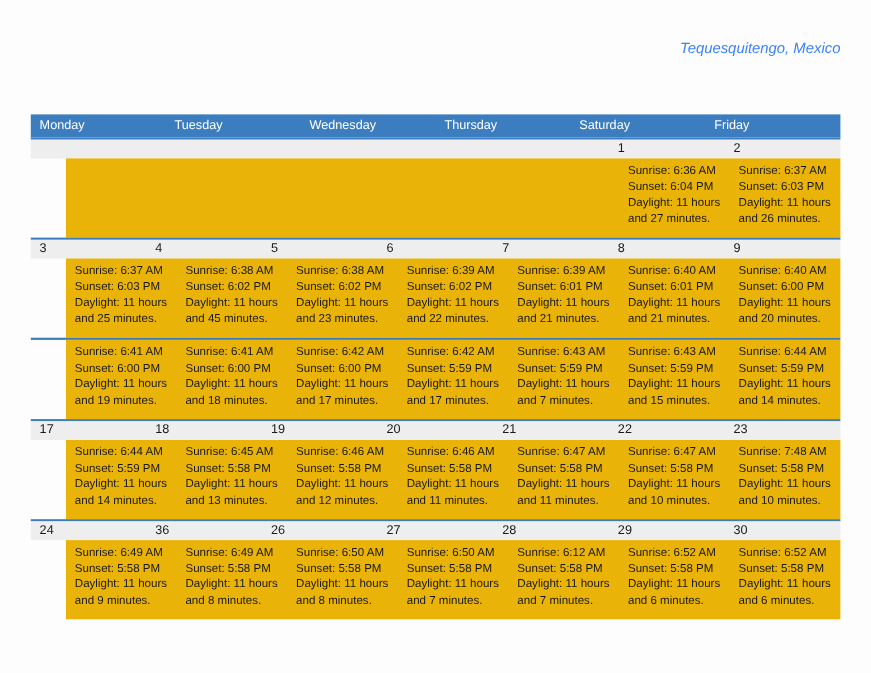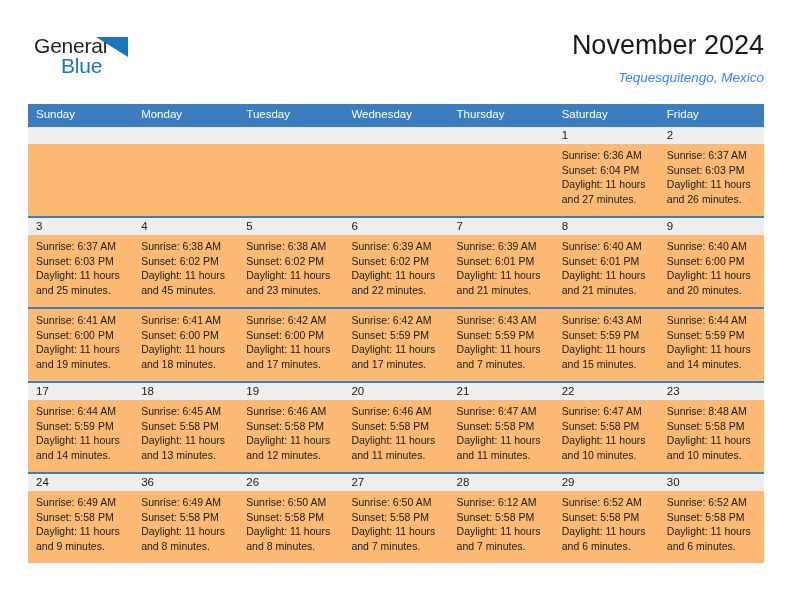--- a/index.html
+++ b/index.html
@@ -118,22 +118,23 @@
   .week:first-of-type {
     border-top: none;
   }
   .week-nums {
     display: flex;
     background: #eeeeee;
     height: 17px;
   }
   .week-body {
     display: flex;
-    background: #fdba74;
+    background: #eab308;
     height: 72px;
+    margin-left: 32px;
   }
   .num-cell {
     flex: 1 1 0;
     font-size: 11.5px;
     line-height: 17px;
     color: #1a1a1a;
     padding-left: 8px;
     box-sizing: border-box;
   }
   .body-cell {
@@ -154,37 +155,30 @@
   }
   .empty { }
 </style>
 </head>
 <body>
 
 <div class="page">
 
   <div class="header">
 
-    <div class="logo">
-      <span class="logo-general">General</span>
-      <span class="logo-triangle"></span>
-      <span class="logo-blue">Blue</span>
-    </div>
 
     <div class="title-block">
-      <div class="month-title">November 2024</div>
       <div class="location">Tequesquitengo, Mexico</div>
     </div>
 
   </div>
 
   <div class="calendar">
 
     <div class="dow-row">
-      <div class="dow-cell">Sunday</div>
       <div class="dow-cell">Monday</div>
       <div class="dow-cell">Tuesday</div>
       <div class="dow-cell">Wednesday</div>
       <div class="dow-cell">Thursday</div>
       <div class="dow-cell">Saturday</div>
       <div class="dow-cell">Friday</div>
     </div>
 
     <div class="week">
       <div class="week-nums">
@@ -361,21 +355,21 @@
           <div class="wrapline">Daylight: 11 hours</div>
           <div class="wrapline">and 11 minutes.</div>
         </div>
         <div class="body-cell">
           <div class="line">Sunrise: 6:47 AM</div>
           <div class="line">Sunset: 5:58 PM</div>
           <div class="wrapline">Daylight: 11 hours</div>
           <div class="wrapline">and 10 minutes.</div>
         </div>
         <div class="body-cell">
-          <div class="line">Sunrise: 8:48 AM</div>
+          <div class="line">Sunrise: 7:48 AM</div>
           <div class="line">Sunset: 5:58 PM</div>
           <div class="wrapline">Daylight: 11 hours</div>
           <div class="wrapline">and 10 minutes.</div>
         </div>
       </div>
     </div>
 
     <div class="week">
       <div class="week-nums">
         <div class="num-cell">24</div>

